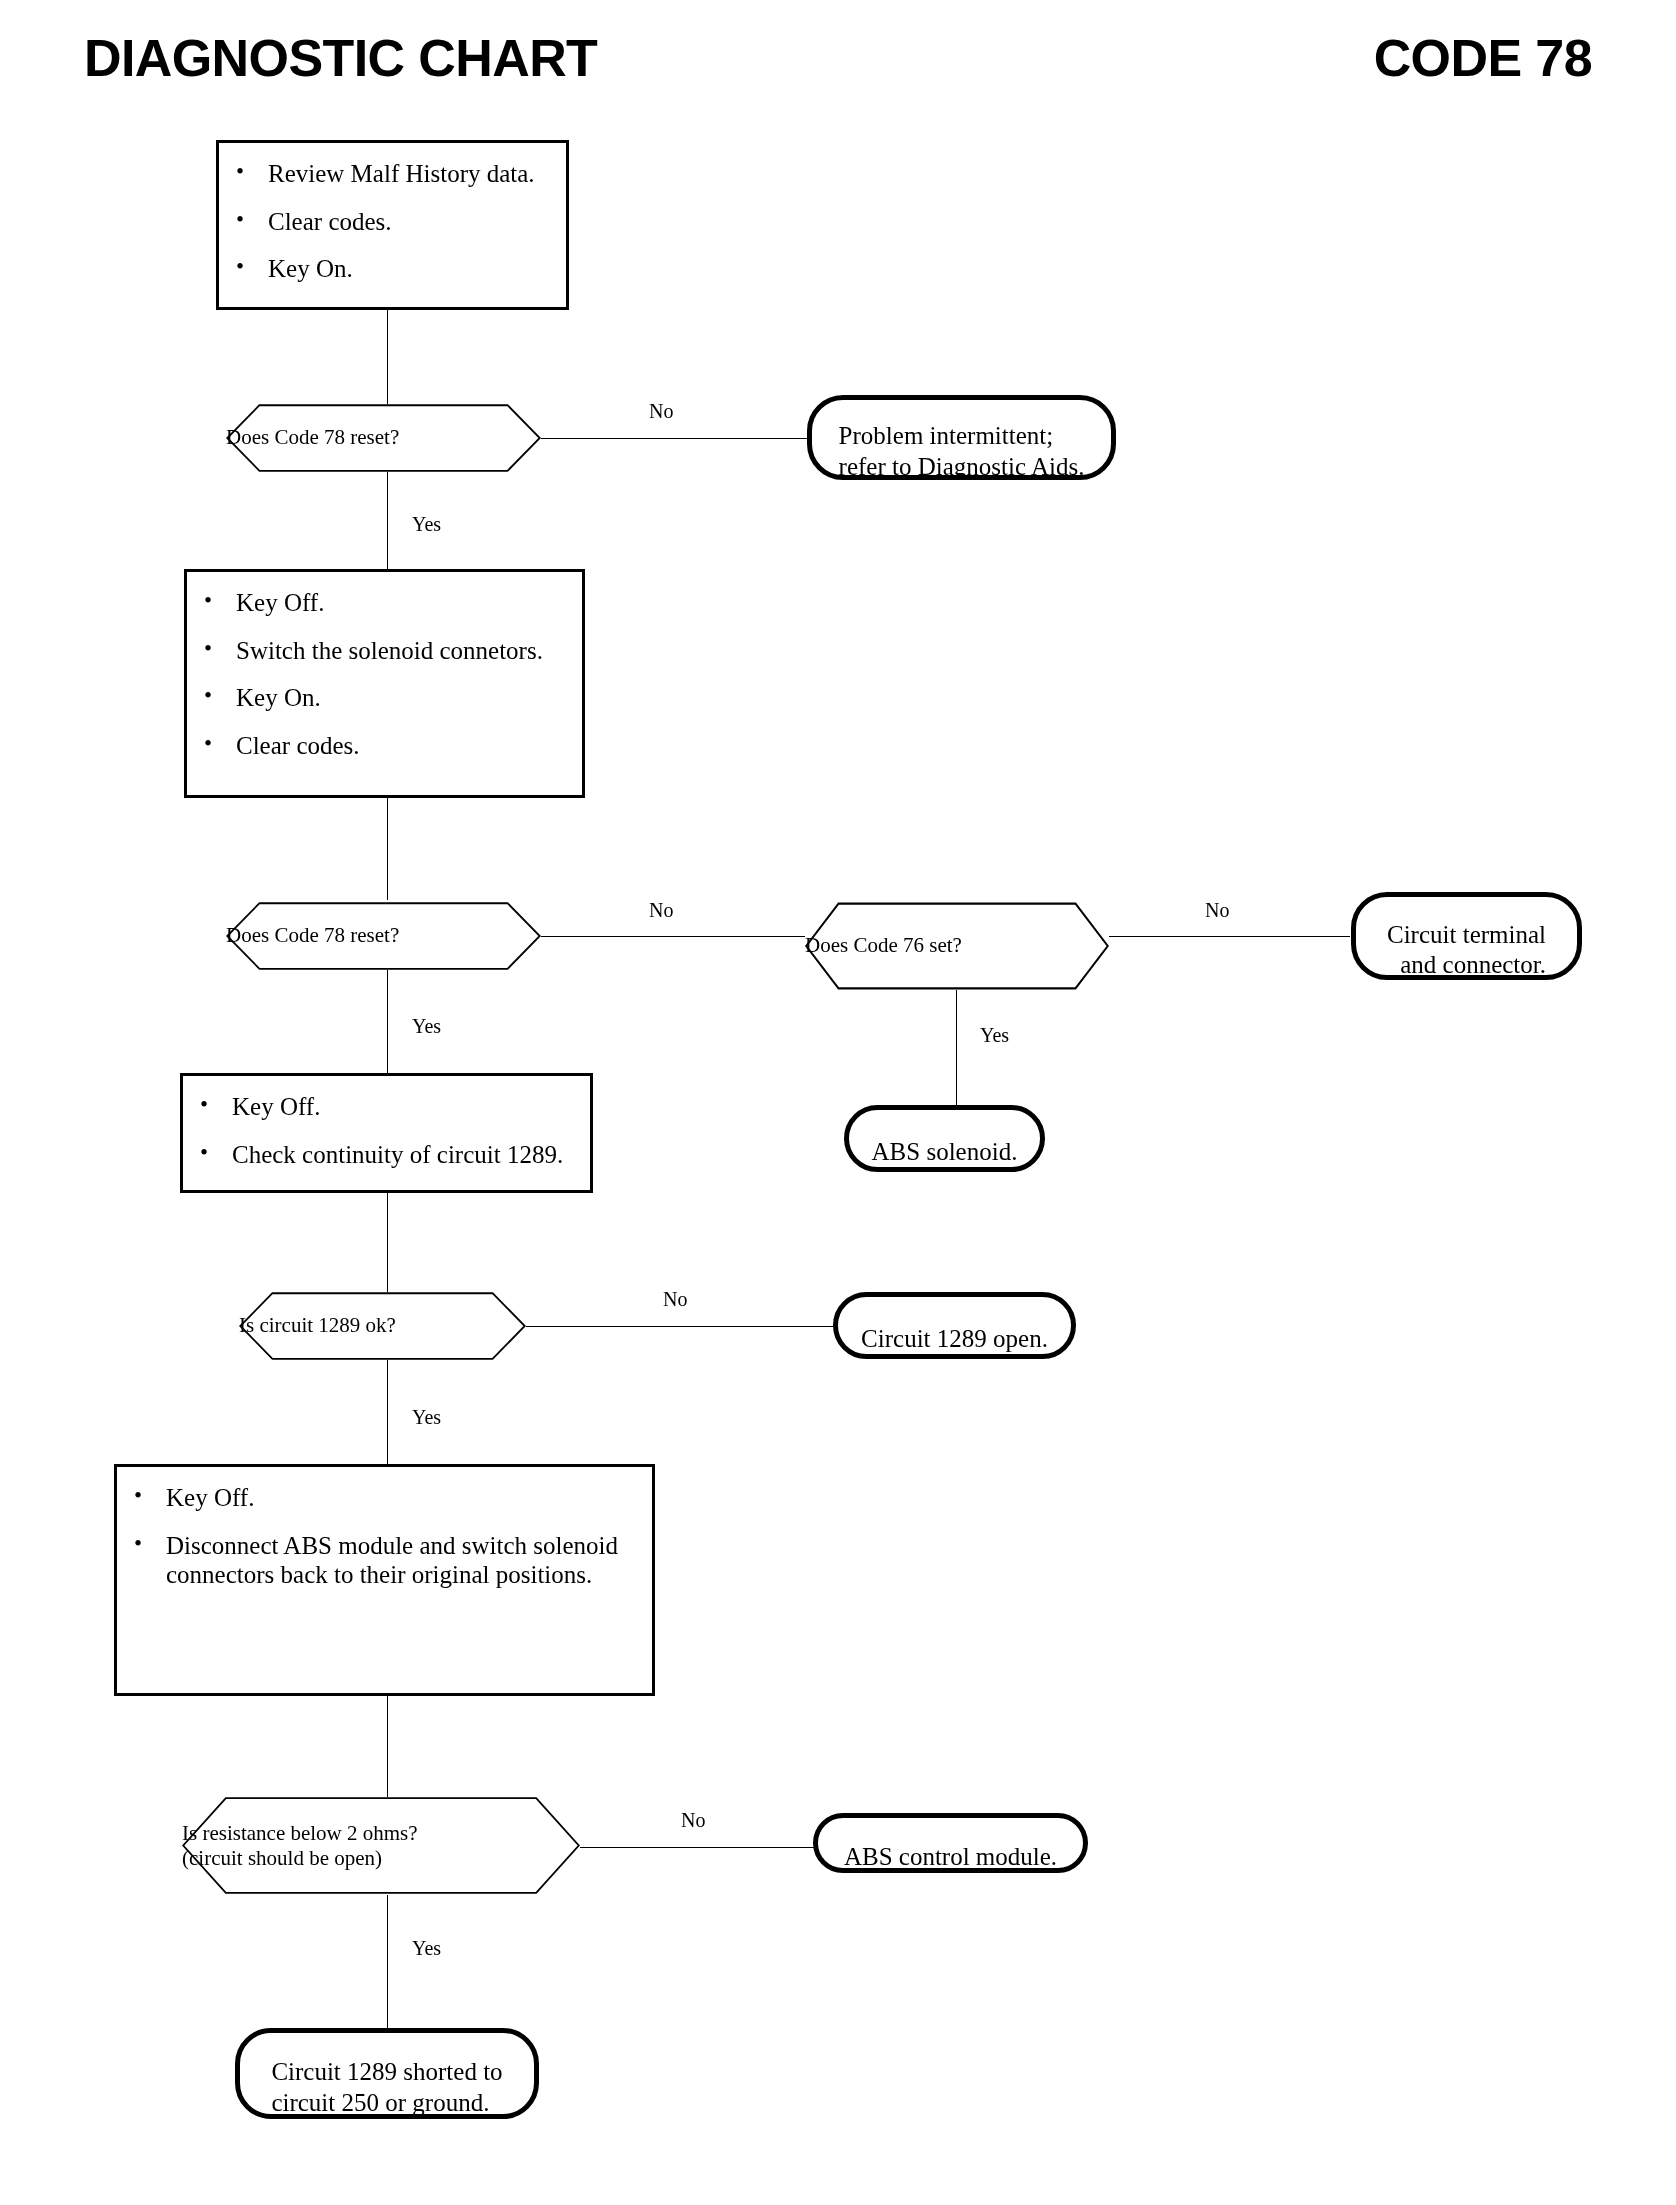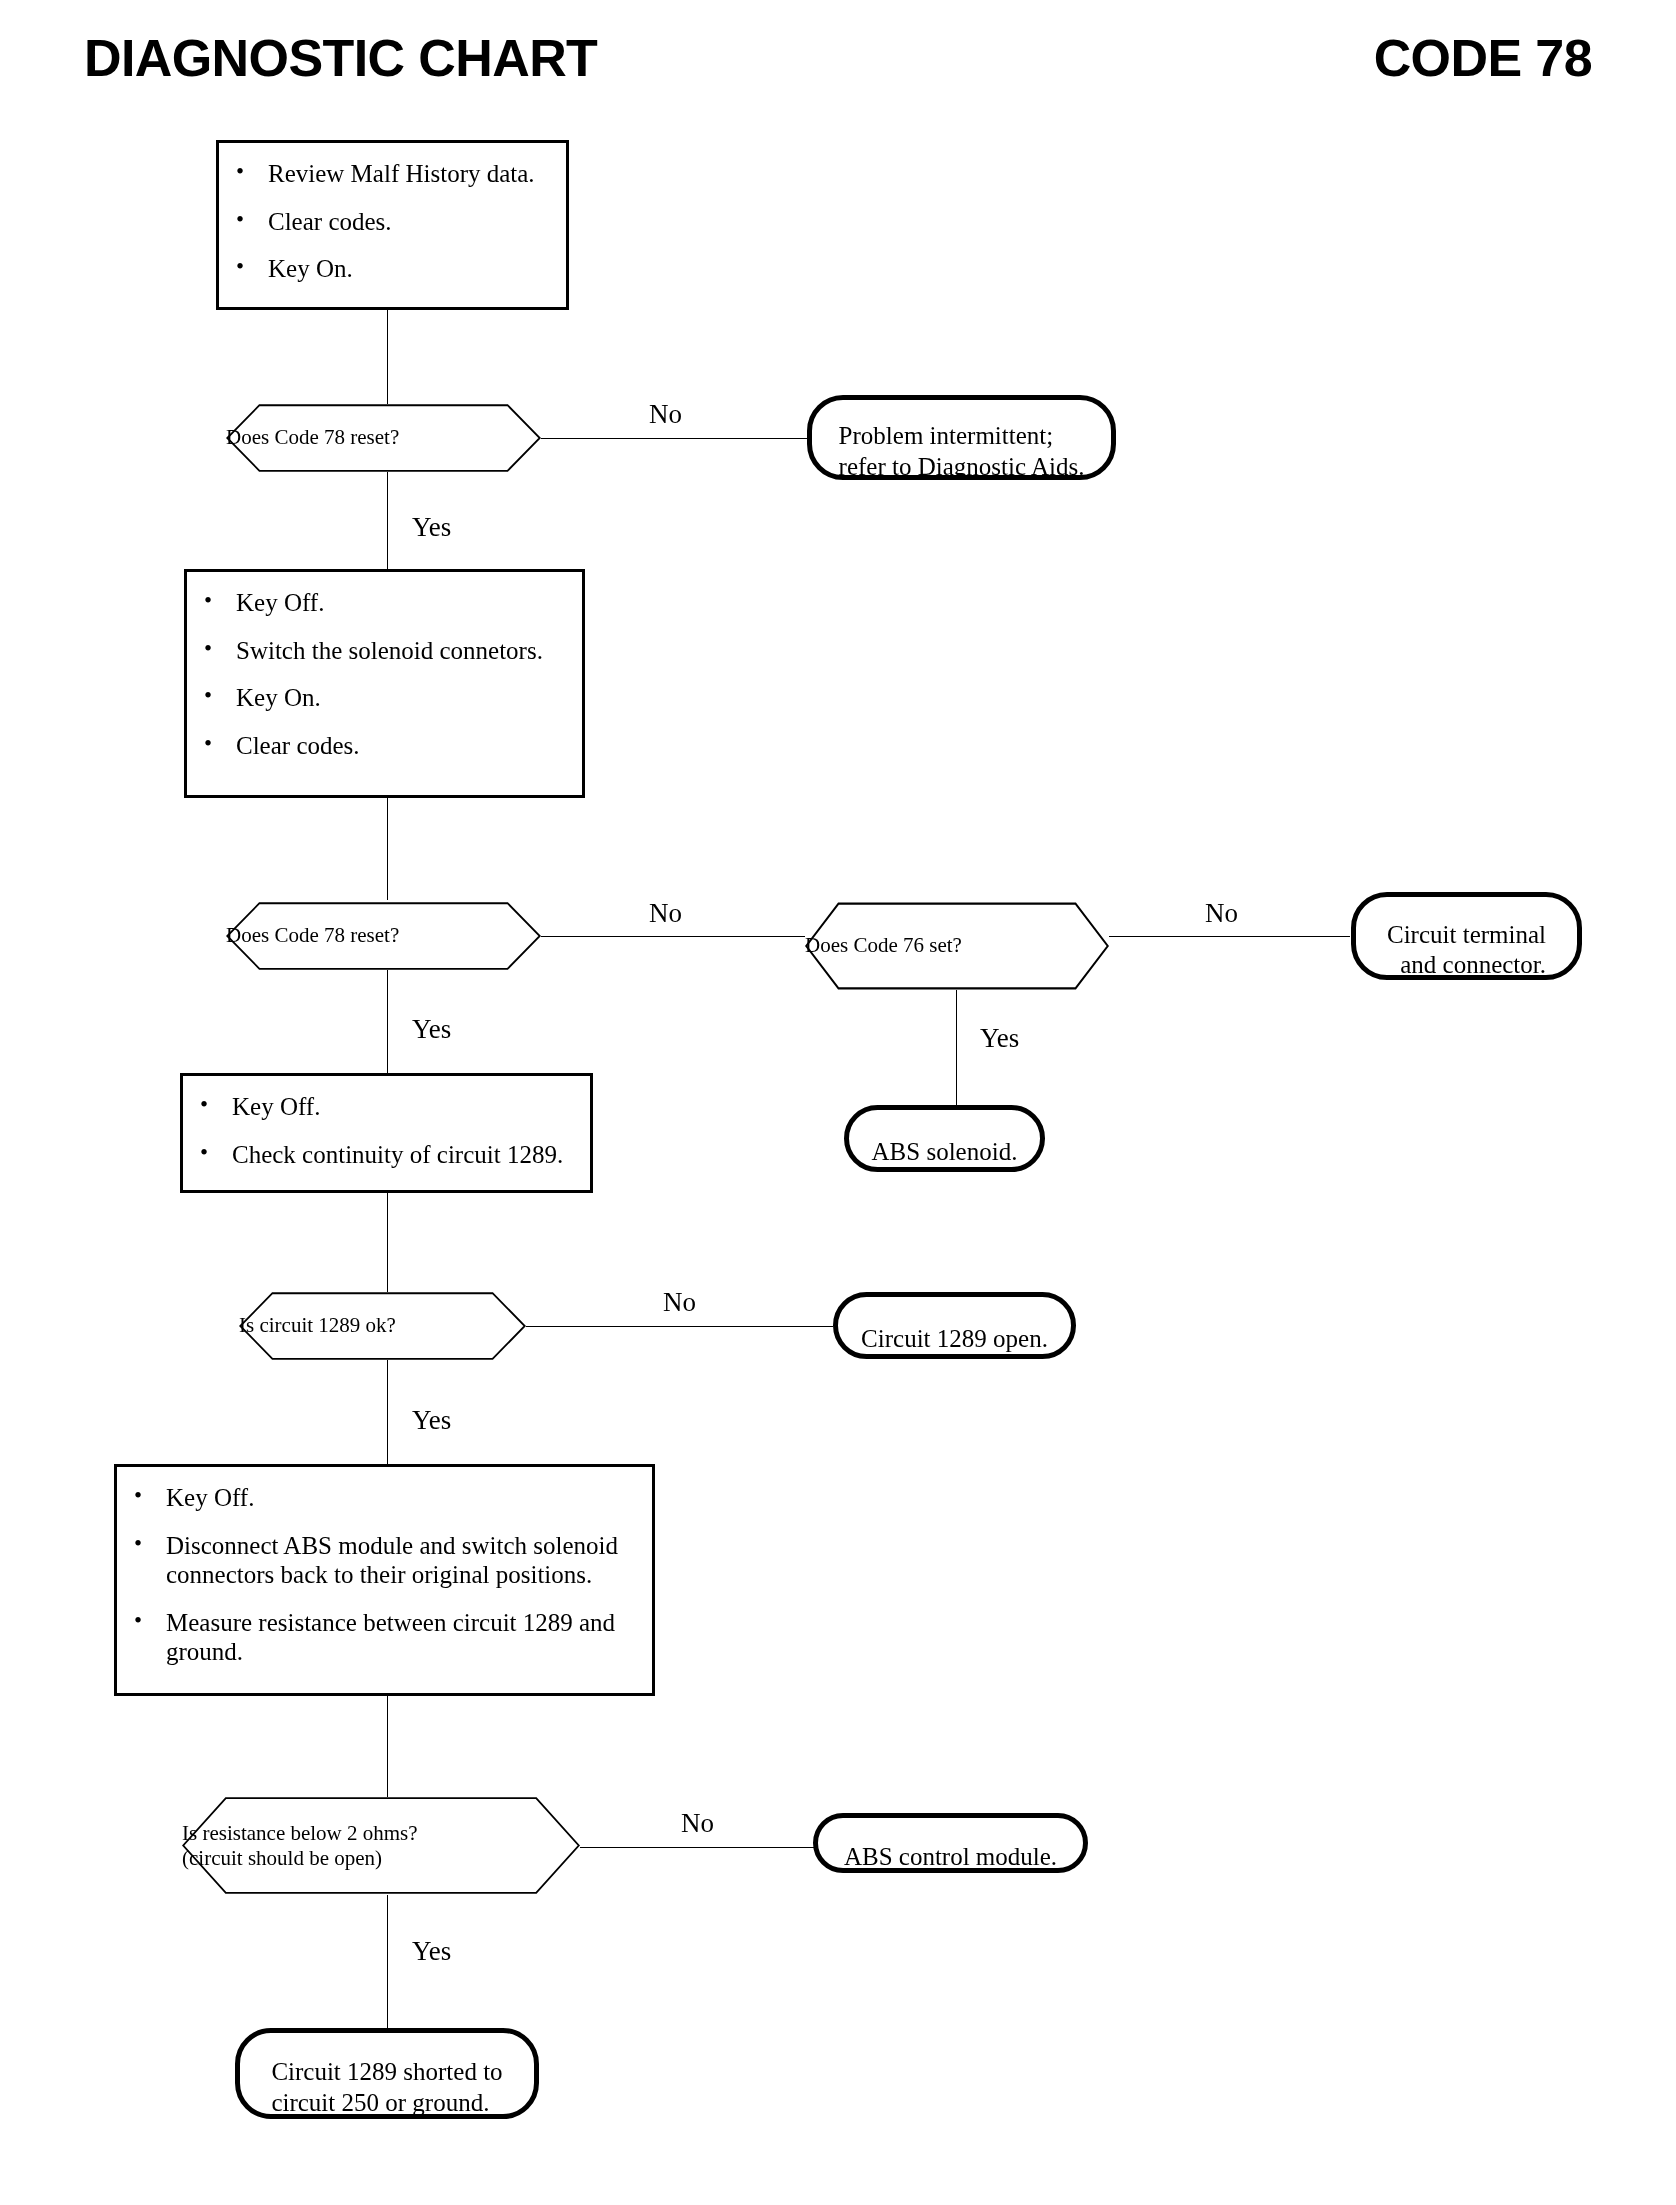--- a/index.html
+++ b/index.html
@@ -39,21 +39,21 @@
   }
   .hline {
     position: absolute;
     height: 0;
     border-top: 1.8px solid #000;
   }
 
   
   .elabel {
     position: absolute;
-    font-size: 27px;
+    font-size: 20px;
     line-height: 1;
     white-space: nowrap;
   }
 
   
   .pbox {
     position: absolute;
     border: 3.6px solid #000;
     background: #fff;
     box-sizing: border-box;
@@ -243,21 +243,20 @@
   <div class="term ctr" style="left:833px; top:1292px; width:243px; height:67px;">
     <div class="ttext">
       <div>Circuit 1289 open.</div>
     </div>
   </div>
 
   <div class="pbox" style="left:114px; top:1464px; width:541px; height:232px;">
     <ul>
       <li>Key Off.</li>
       <li>Disconnect ABS module and switch solenoid connectors back to their original positions.</li>
-      <li>Measure resistance between circuit 1289 and ground.</li>
     </ul>
   </div>
 
   <div class="hex" style="left:182px; top:1797px; width:398px; height:97px;">
     <svg viewBox="0 0 654 160" preserveAspectRatio="none">
       <polygon points="72,2 582,2 652,80 582,158 72,158 2,80" fill="#ffffff" stroke="#000000" stroke-width="3"></polygon>
     </svg>
     <div class="hextext">
       <div>Is resistance below 2 ohms?</div>
       <div>(circuit should be open)</div>

